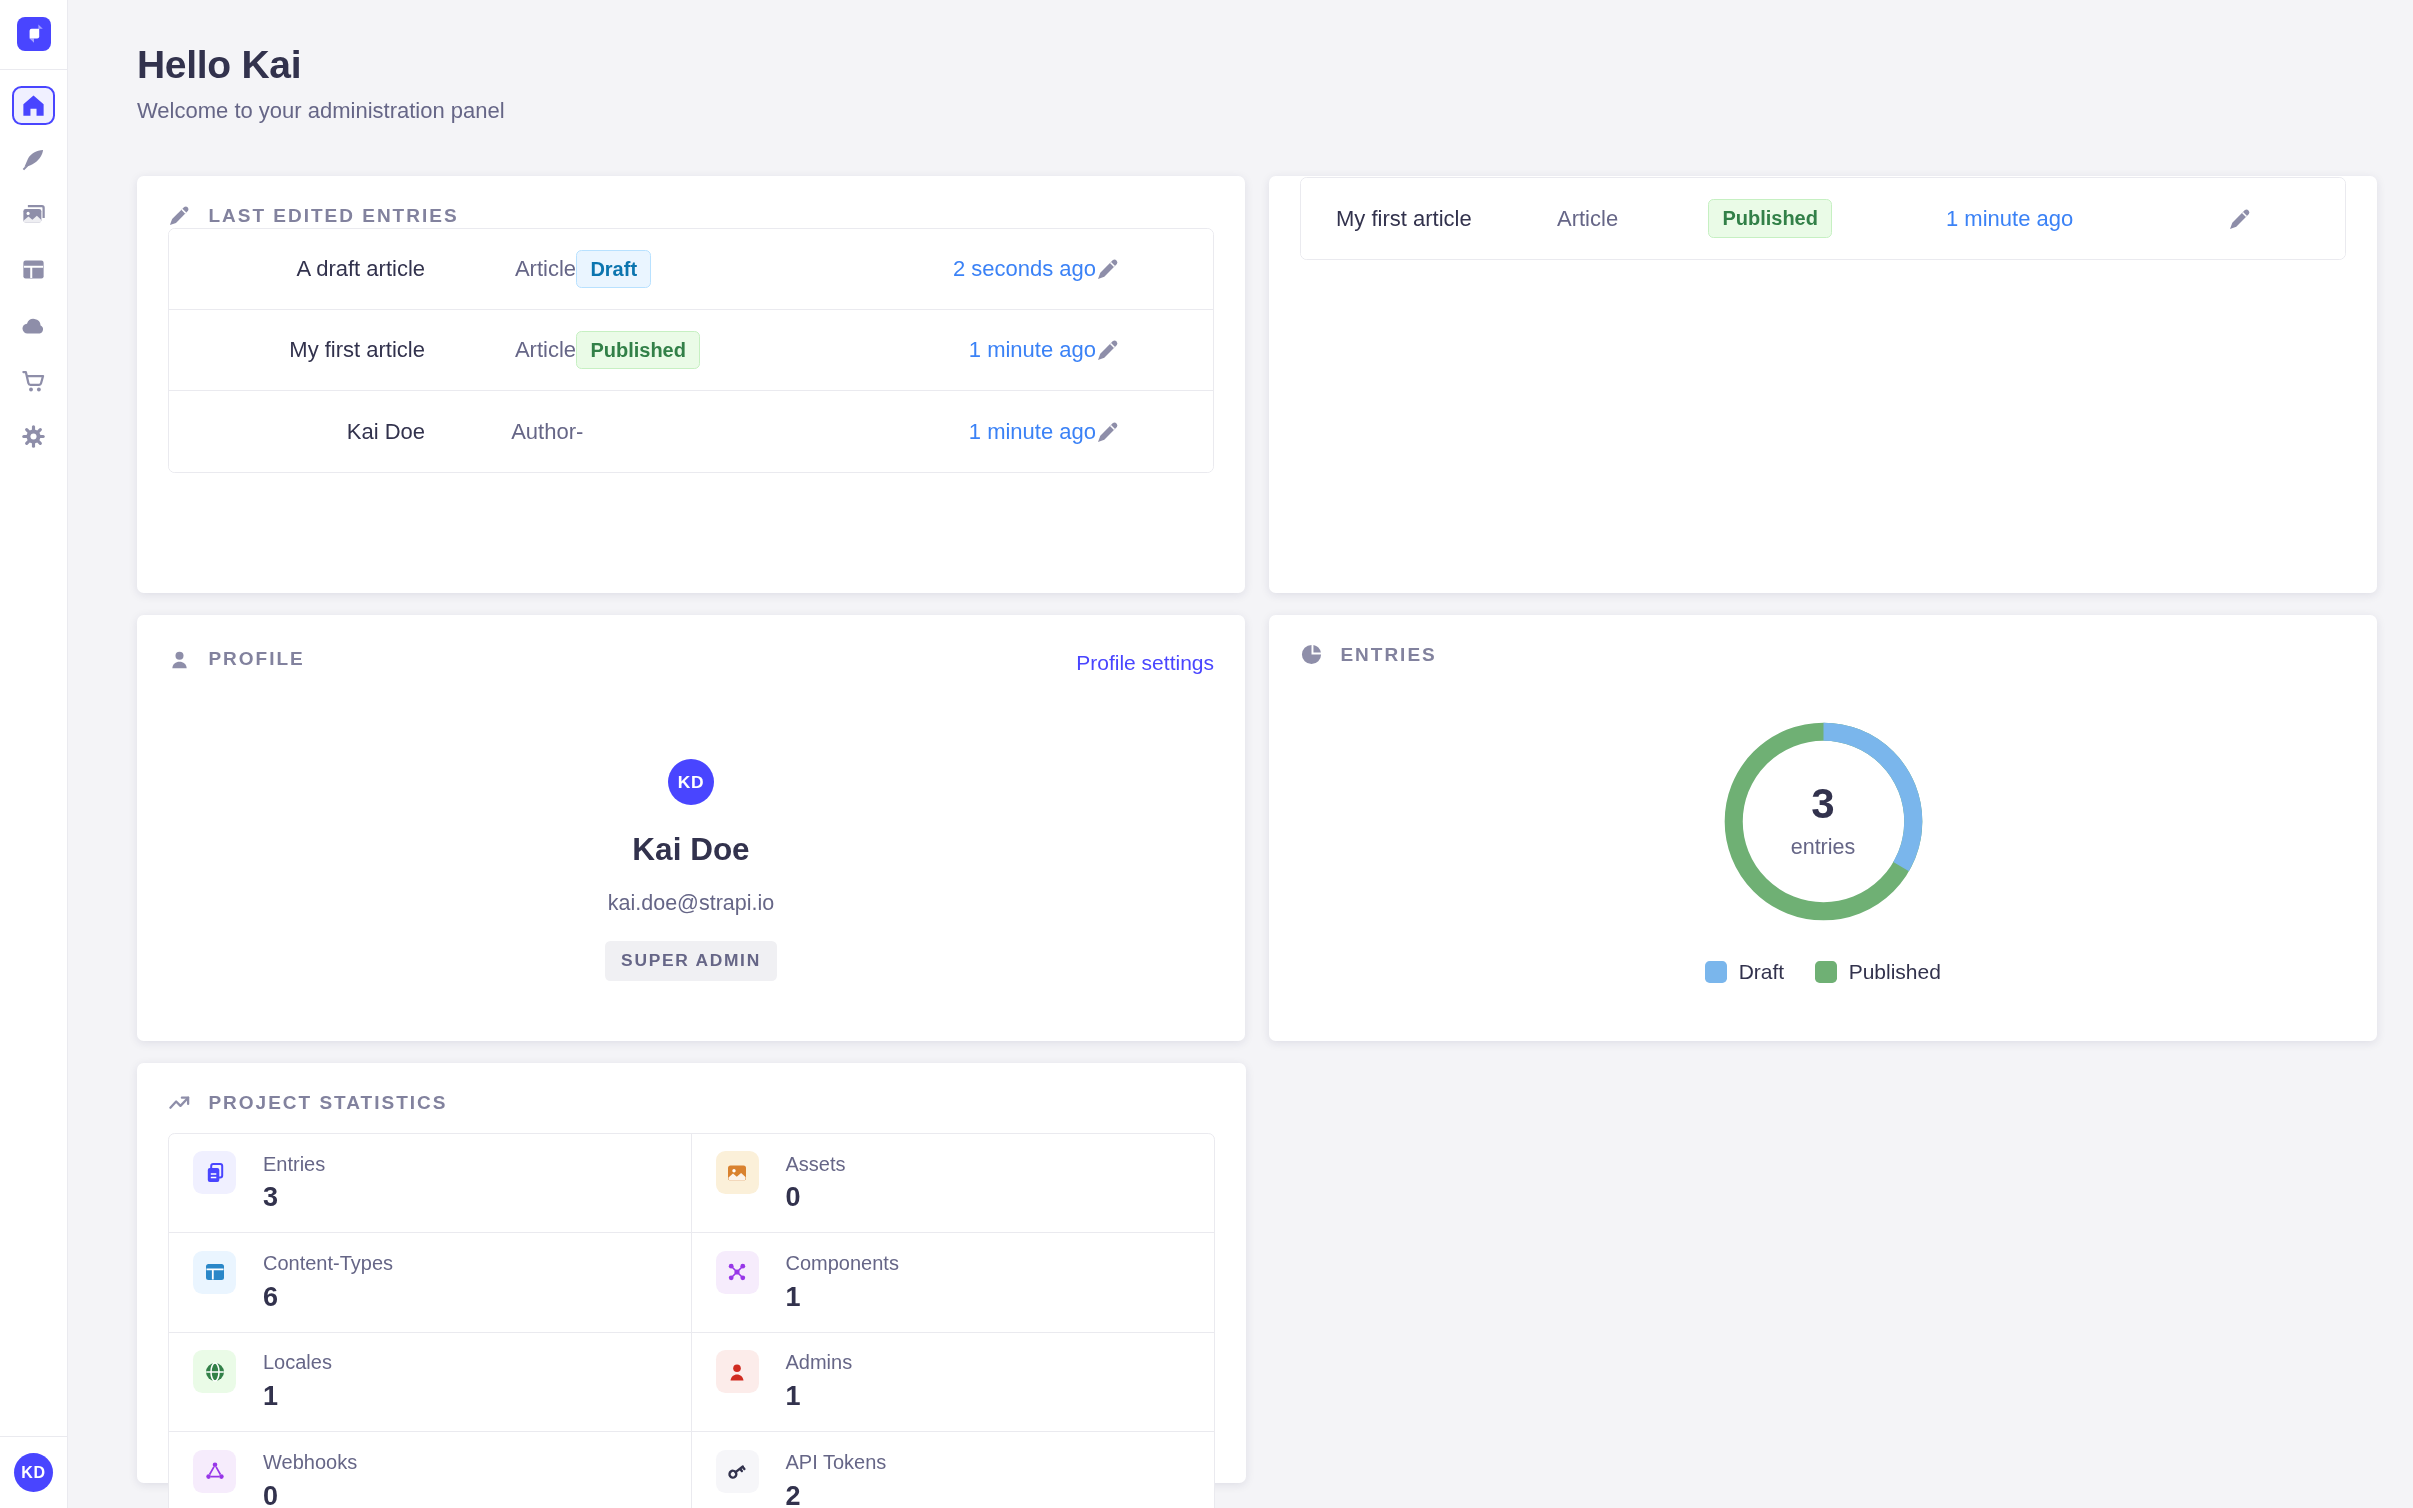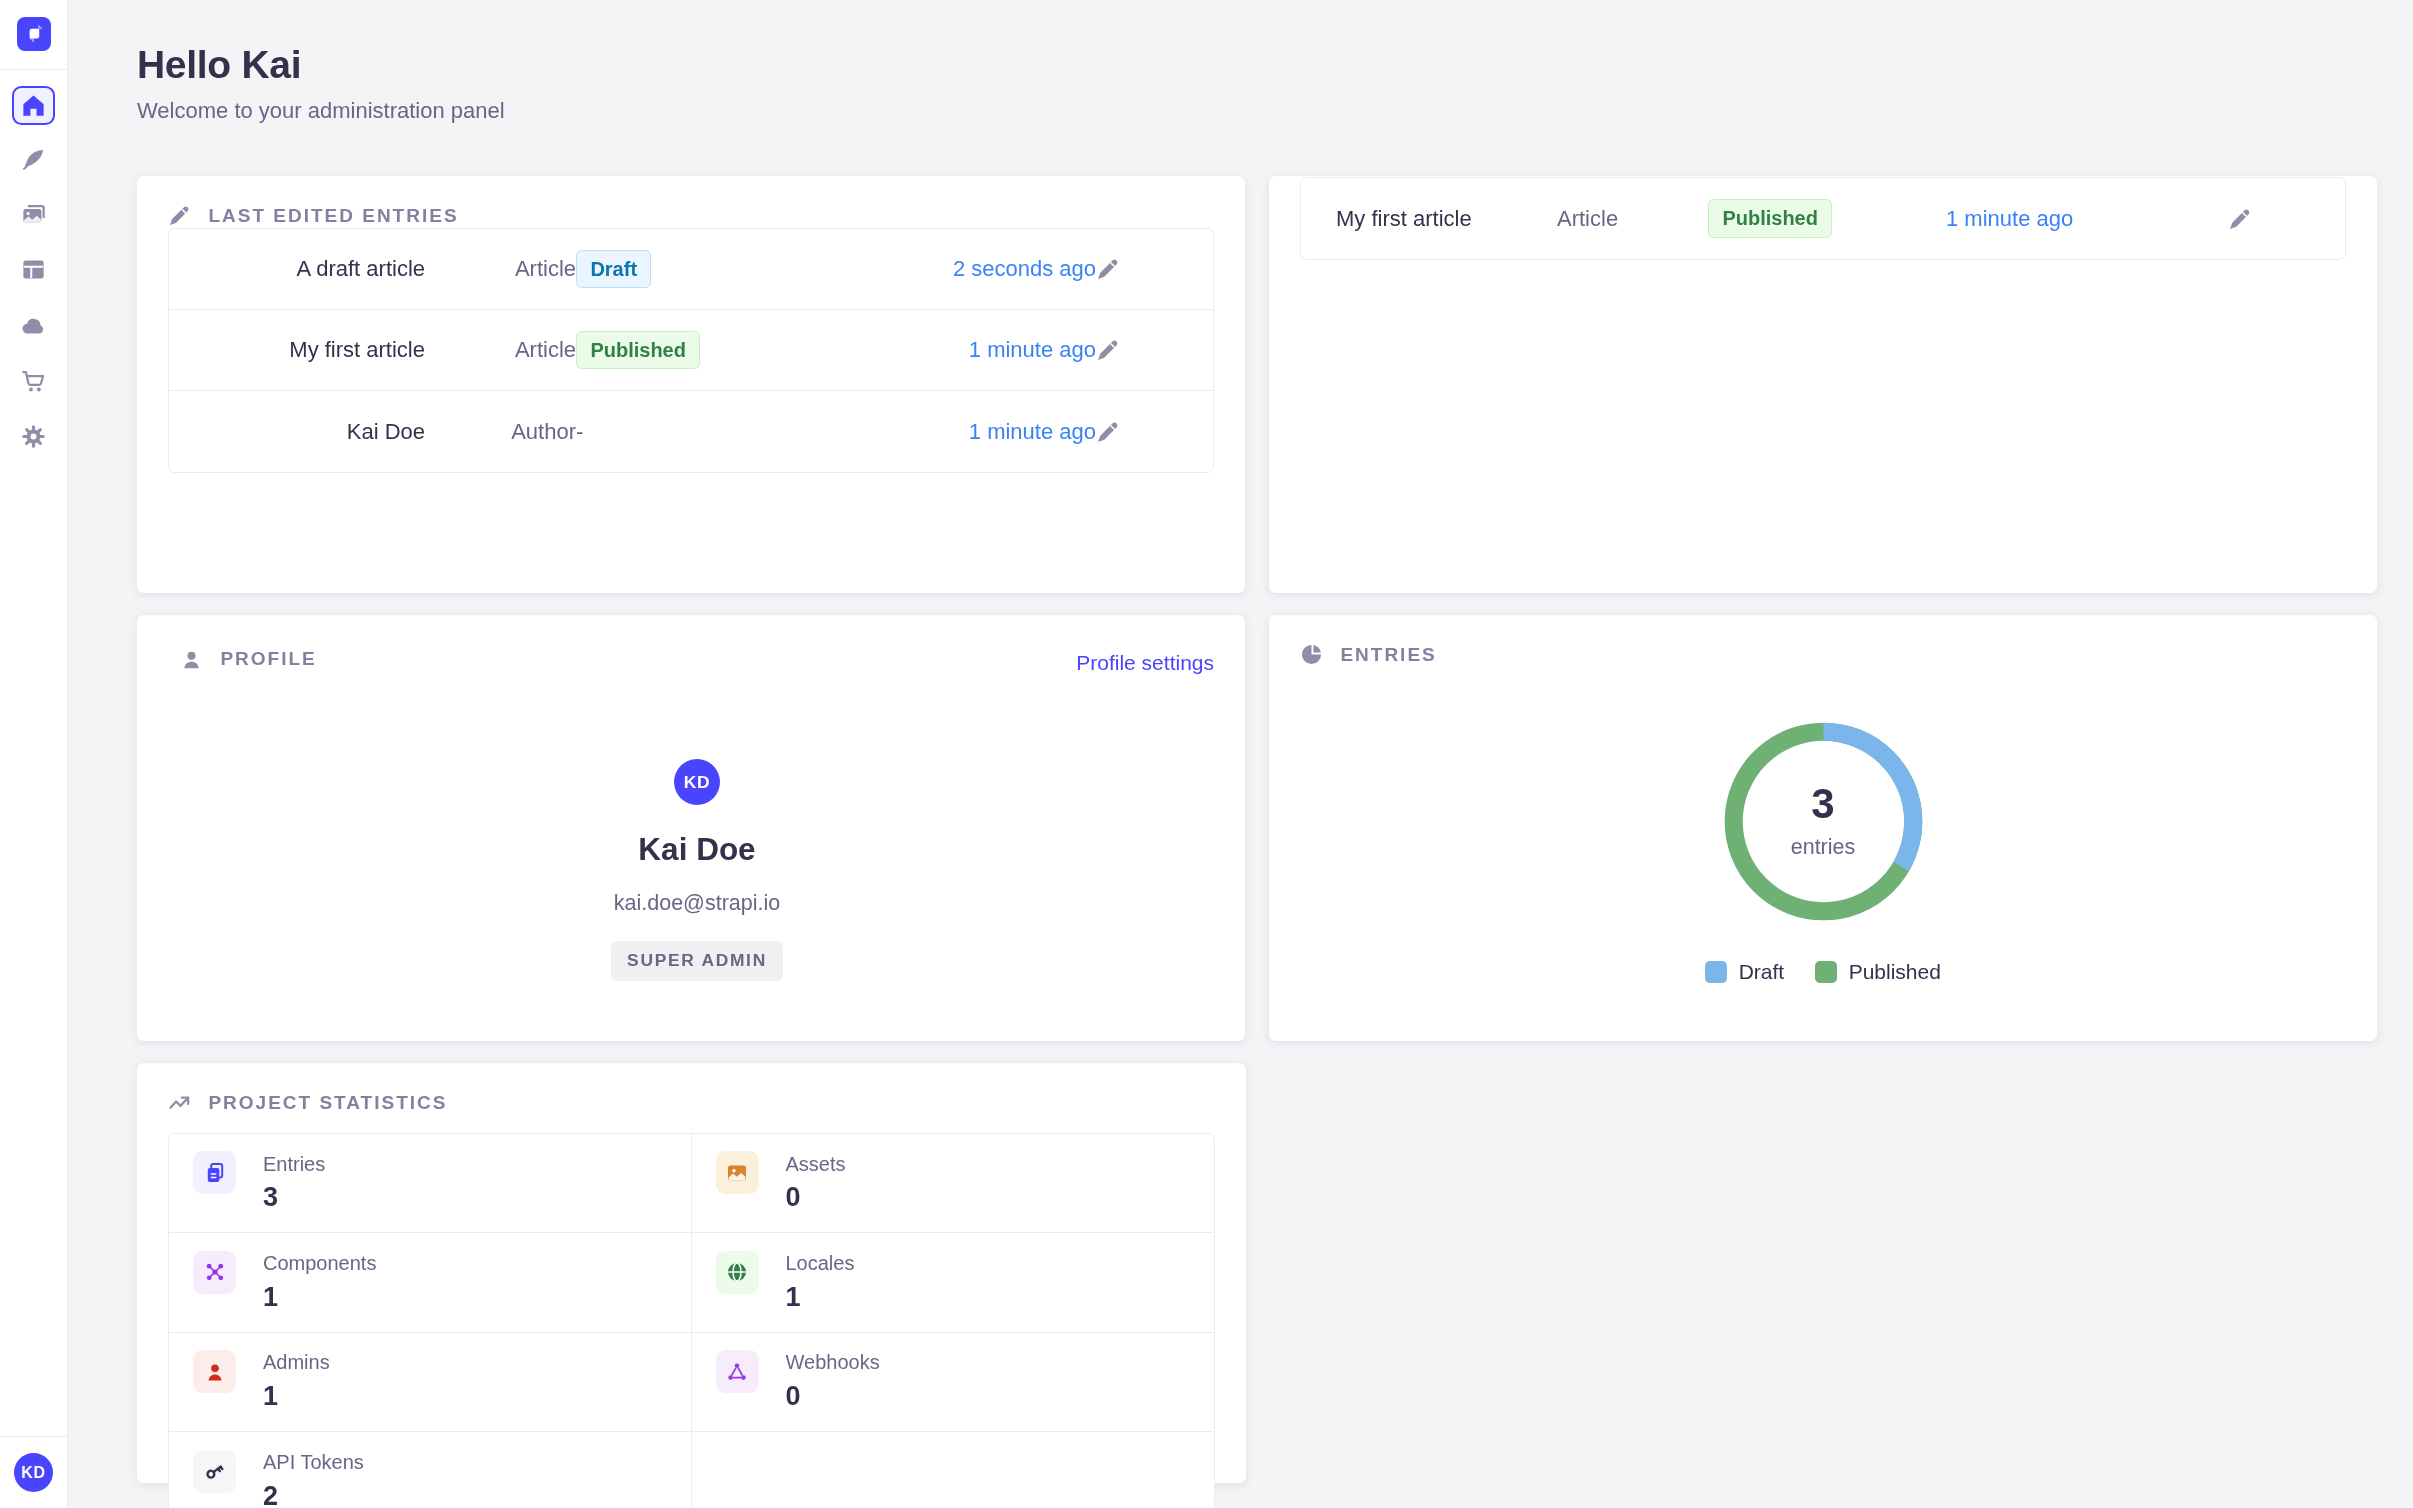--- a/index.html
+++ b/index.html
@@ -68,21 +68,21 @@
   .card-title {
     font-size: 19px; font-weight: 700; color: #82829e; letter-spacing: 2px;
   }
   .head-link {
     margin-left: auto; font-size: 21px; color: #4945ff; font-weight: 500;
     text-decoration: none; cursor: pointer; margin-top: 8px;
   }
 
   #card-last-edited    { left: 137px;  top: 176px; width: 1108px; height: 417px; text-align: right; }
   #card-last-published { left: 1269px; top: 176px; width: 1108px; height: 417px; }
-  #card-profile        { left: 137px;  top: 615px; width: 1108px; height: 426px; padding-left: 12px; }
+  #card-profile        { left: 137px;  top: 615px; width: 1108px; height: 426px; }
   #card-entries        { left: 1269px; top: 615px; width: 1108px; height: 426px; }
   #card-stats          { left: 137px;  top: 1063px; width: 1109px; height: 420px; }
 
   
   .inner-table {
     margin: 1px 31px 0 31px;
     border: 1.3px solid #eaeaef; border-radius: 6.7px; overflow: hidden;
   }
   .entry-row {
     display: grid;
@@ -384,20 +384,32 @@
             <circle cx="9" cy="9.7" r="1.7" fill="#fff"></circle>
             <path d="M3.5 16.5 8 12.6l3.8 3.2 4.3-3.8 4.4 3.9v1.6a2 2 0 0 1-2 2h-13a2 2 0 0 1-2-2Z" fill="#fff" opacity=".9"></path>
           </svg>
       </span>
       <span>
         <div class="stat-label">Assets</div>
         <div class="stat-value">0</div>
       </span>
     </div>
 
+    <div class="stat-cell">
+      <span class="stat-tile" style="background: rgb(234, 245, 255); color: rgb(42, 135, 200);">
+        <svg viewBox="0 0 24 24">
+            <rect x="3" y="4" width="18" height="16" rx="2.5" fill="currentColor"></rect>
+            <path d="M3.5 9.3h17M9.8 9.3v10.2" stroke="#fff" stroke-width="1.8"></path>
+          </svg>
+      </span>
+      <span>
+        <div class="stat-label">Content-Types</div>
+        <div class="stat-value">6</div>
+      </span>
+    </div>
 
     <div class="stat-cell">
       <span class="stat-tile" style="background: rgb(246, 236, 252); color: rgb(151, 54, 232);">
         <svg viewBox="0 0 24 24">
             <g stroke="currentColor" stroke-width="1.6">
               <path d="M7 7l10 10M17 7 7 17"></path>
             </g>
             <g fill="currentColor">
               <circle cx="6.2" cy="6.2" r="2.4"></circle>
               <circle cx="17.8" cy="6.2" r="2.4"></circle>

